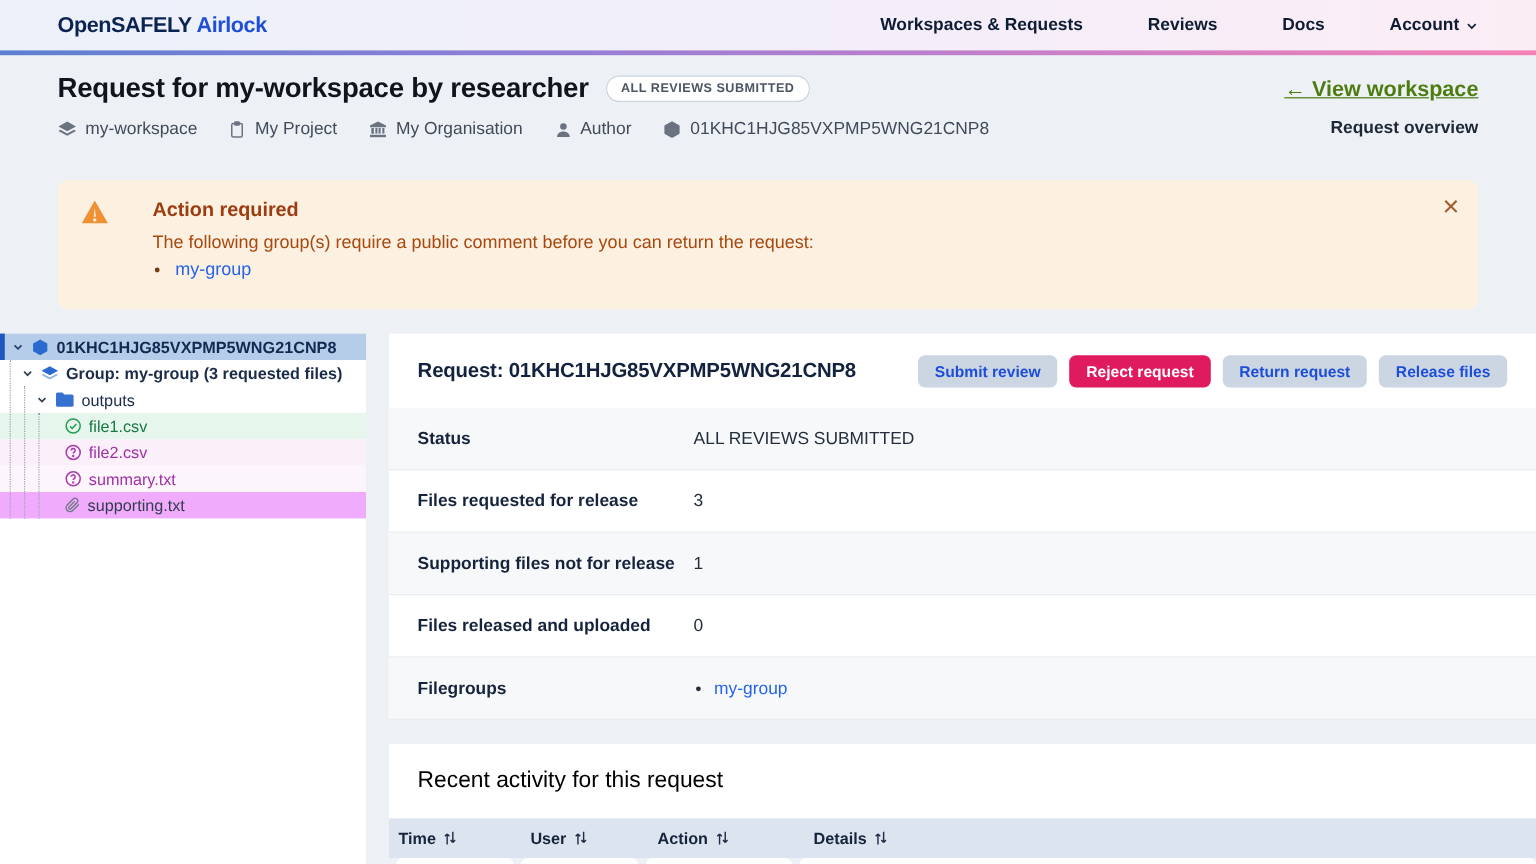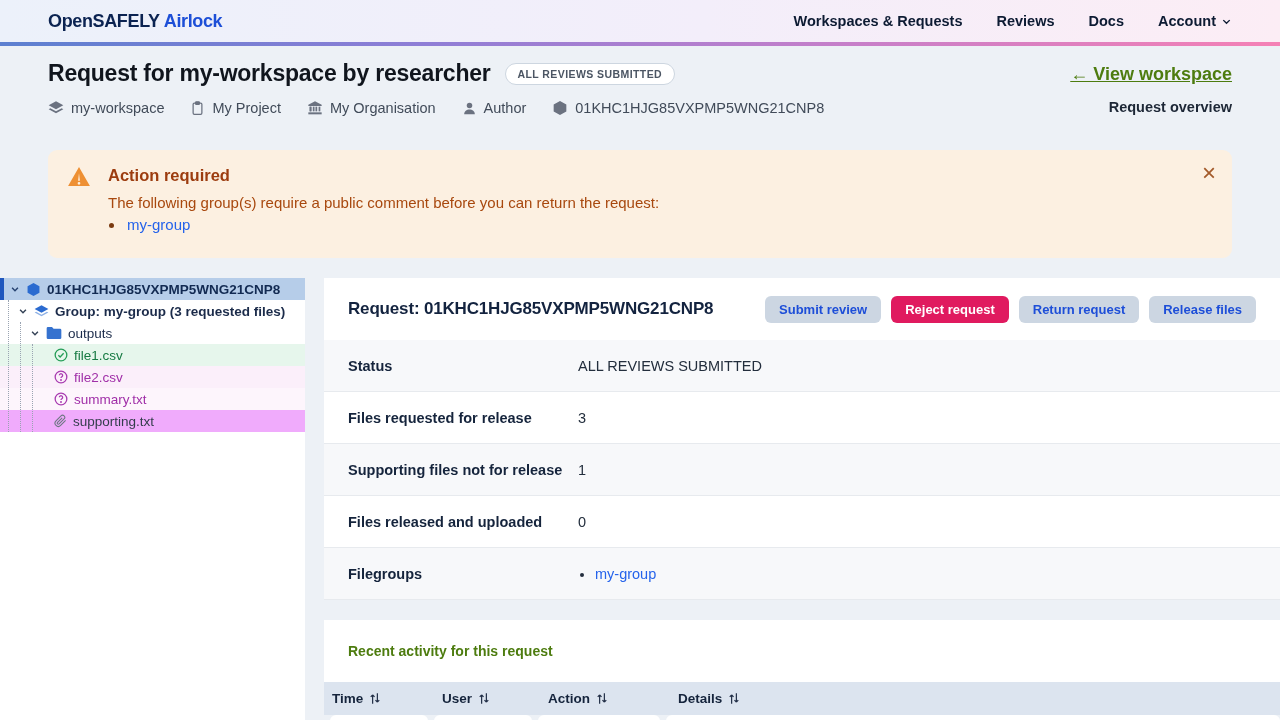--- a/index.html
+++ b/index.html
@@ -5,40 +5,40 @@
   * { margin:0; padding:0; box-sizing:border-box; }
   html,body { width:1280px; height:720px; overflow:hidden; }
   body { font-family:"Liberation Sans", sans-serif; background:#edf1f6; color:#1b2537; }
 
   
   .site-header { height:42px; display:flex; align-items:center; justify-content:space-between;
     padding:0 48px 0 48px; background:linear-gradient(90deg,#ecf1fa 0%,#f3eefa 55%,#fcedf5 100%); }
   .logo { font-size:18px; font-weight:800; letter-spacing:-0.02em; cursor:pointer; }
   .logo .p1 { color:#0b2351; }
   .logo .p2 { color:#1d4fd7; margin-left:4px; }
-  .main-nav { display:flex; align-items:center; gap:34px; }
+  .main-nav { display:flex; align-items:center; gap:54px; }
   .nav-item { font-size:14.5px; font-weight:700; color:#0d1b33; cursor:pointer; display:flex; align-items:center; gap:5px; }
   .header-accent { height:4px; background:linear-gradient(90deg,#5c80d0,#8f7ed6,#c77fc9,#f581b5); }
 
   
   .page-head { padding:14px 48px 16px; position:relative; height:104px; }
   .title-row { display:flex; align-items:center; gap:14px; }
   h1 { font-size:23px; font-weight:800; color:#10151d; letter-spacing:-0.01em; }
   .badge { border:1px solid #cdd6e0; background:#fff; border-radius:999px; padding:4px 12px;
     font-size:10.5px; font-weight:700; letter-spacing:0.04em; color:#4b5563; white-space:nowrap; }
   .meta-row { display:flex; align-items:center; gap:26px; margin-top:13px; }
   .meta-item { display:flex; align-items:center; gap:7px; font-size:14.5px; color:#414b59; }
   .meta-item svg { flex:0 0 auto; }
   .back-link { position:absolute; right:48px; top:18px; font-size:18px; font-weight:700;
     color:#4d7c0f; text-decoration:underline; cursor:pointer; }
   .overview-label { position:absolute; right:48px; top:53px; font-size:14.5px; font-weight:700; color:#1d2736; }
 
   
   .alert { margin:0 48px 20px; height:108px; background:#fcf0e1; border-radius:9px;
-    position:relative; padding:16px 52px 0 60px; }
+    position:relative; padding:16px 52px 0 79px; }
   .alert-icon { position:absolute; left:20px; top:17px; }
   .alert-title { font-size:16.5px; font-weight:700; color:#9c3c0f; }
   .alert-msg { margin-top:9px; font-size:15px; color:#a8480e; }
   .alert ul { margin:5px 0 0 17px; }
   .alert li { font-size:15px; color:#7a3a10; padding-left:2px; }
   .alert li a { color:#2563eb; text-decoration:none; cursor:pointer; }
   .alert-close { position:absolute; right:16px; top:6px; font-size:24px; font-weight:400;
     color:#a35a2a; background:none; border:none; cursor:pointer; line-height:1.4; }
 
   
@@ -75,21 +75,21 @@
   .detail-row:nth-child(odd) { background:#f7f8fa; }
   .detail-label { flex:0 0 230px; font-size:14.5px; font-weight:700; color:#15243c; }
   .detail-value { font-size:14.5px; color:#232e3d; }
   .detail-row ul { margin-left:17px; }
   .detail-row li { font-size:14.5px; color:#232e3d; }
   .detail-row li a { color:#2563eb; text-decoration:none; cursor:pointer; }
 
   
   .activity { margin-top:20px; }
   .activity-head { height:62px; display:flex; align-items:center; padding:0 24px; }
-  .activity-title { font-size:14px; font-weight:700; color:#4d7c0f; }
+  .activity-title { font-size:19px; font-weight:400; color:#000000; }
   .tbl-header { height:33px; background:#dce4ef; display:grid;
     grid-template-columns:110px 106px 130px 1fr; align-items:center; padding-left:8px; }
   .th { display:flex; align-items:center; gap:6px; font-size:13.5px; font-weight:700; color:#15243c; cursor:pointer; }
   .tbl-body-row { display:grid; grid-template-columns:98px 98px 122px 1fr; column-gap:6px; padding-left:6px; }
   .td-cell { background:#fff; height:40px; border-radius:6px 6px 0 0; }
 </style>
 </head>
 <body>
 
 <div class="site-header">

